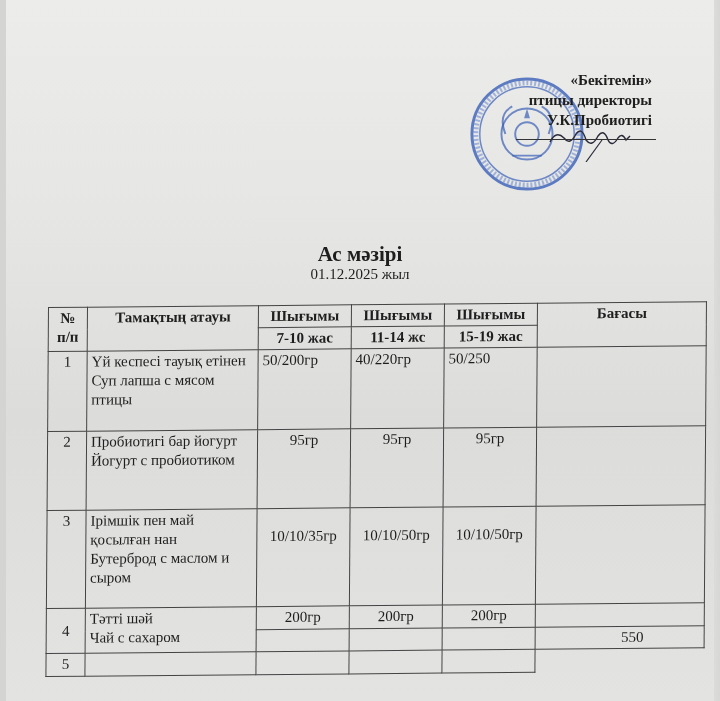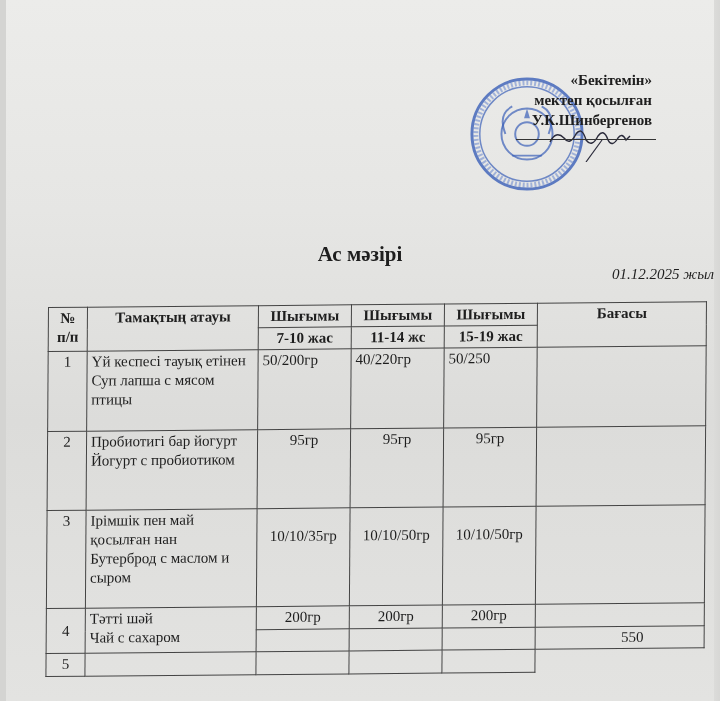--- a/index.html
+++ b/index.html
@@ -30,23 +30,22 @@
     position: absolute; right: 62px; top: 122px; width: 110px; height: 40px;
   }
   .stamp {
     position: absolute; left: 462px; top: 75px; width: 118px; height: 118px;
   }
   .title {
     position: absolute; left: 0; width: 708px; top: 242px; text-align: center;
     font-weight: bold; font-size: 21px;
   }
   .date {
-    position: absolute; left: 0; width: 708px; top: 266px; text-align: right;
+    position: absolute; left: 0; width: 708px; top: 266px; text-align: center;
     font-size: 15px;
-    font-style: italic;
   }
   table.menu {
     position: absolute; left: 42px; top: 307px;
     border-collapse: collapse;
     transform: skewY(-0.9deg) rotate(0.4deg);
     transform-origin: 0 0;
     font-size: 15px;
   }
   table.menu td, table.menu th {
     border: 1px solid #444;
@@ -77,22 +76,22 @@
     <circle cx="60" cy="60" r="48" fill="none" stroke="#3a5fb8" stroke-width="1.5" opacity="0.7"></circle>
     <circle cx="60" cy="60" r="52" fill="none" stroke="#4a6fc8" stroke-width="5" stroke-dasharray="2 2" opacity="0.45"></circle>
     <circle cx="60" cy="60" r="26" fill="none" stroke="#3a5fb8" stroke-width="2" opacity="0.7"></circle>
     <circle cx="60" cy="60" r="12" fill="none" stroke="#3a5fb8" stroke-width="2" opacity="0.7"></circle>
     <path d="M38 60 Q30 40 45 32 M82 60 Q90 40 75 32 M45 82 L75 82" stroke="#3a5fb8" stroke-width="2" fill="none" opacity="0.7"></path>
     <path d="M60 34 L63 44 L57 44 Z" fill="#3a5fb8" opacity="0.7"></path>
   </svg>
 
   <div class="approval">
     <div>«Бекітемін»</div>
-    <div>мектеп қосылған</div>
-    <div>У.К.Шинбергенов</div>
+    <div>птицы директоры</div>
+    <div>У.К.Пробиотигі</div>
   </div>
   <svg class="signature" viewBox="0 0 110 40">
     <path d="M8 20 Q14 8 22 16 Q28 24 34 12 Q40 4 44 18 Q50 26 56 14 Q62 6 66 18 Q70 26 76 16 Q80 10 84 18 L88 14" stroke="#2a2a3a" stroke-width="1.4" fill="none"></path>
     <path d="M60 18 L44 40" stroke="#2a2a3a" stroke-width="1.2" fill="none"></path>
   </svg>
   <div class="sign-line"></div>
 
   <div class="title">Ас мәзірі</div>
   <div class="date">01.12.2025 жыл</div>
 

